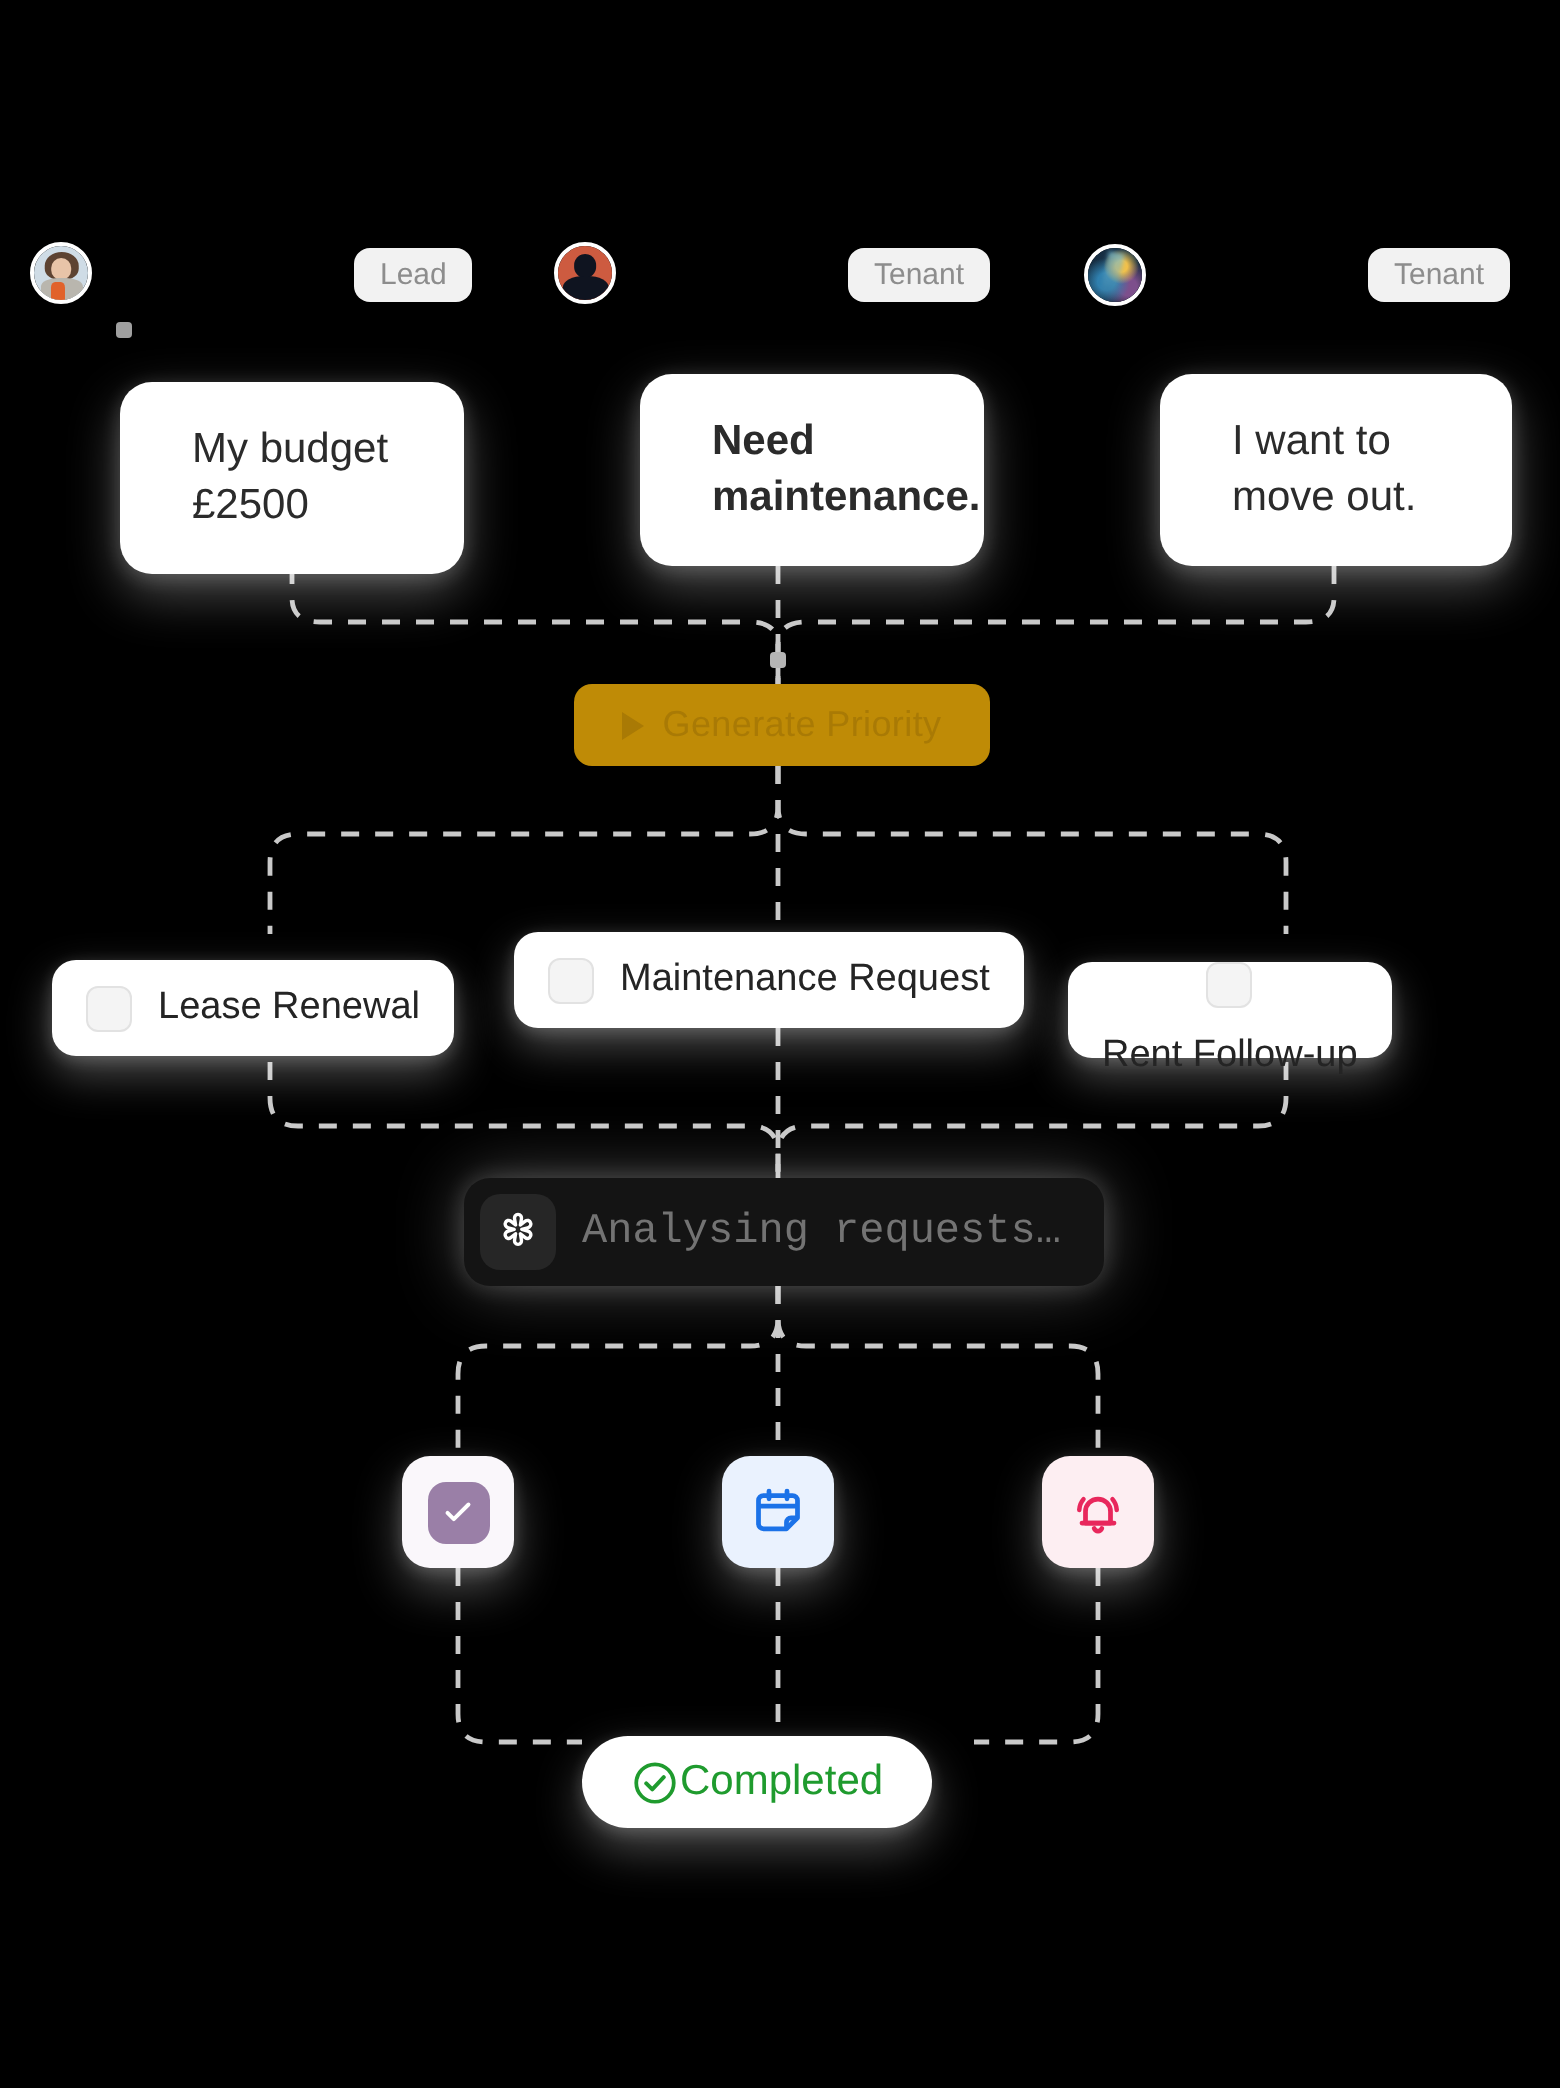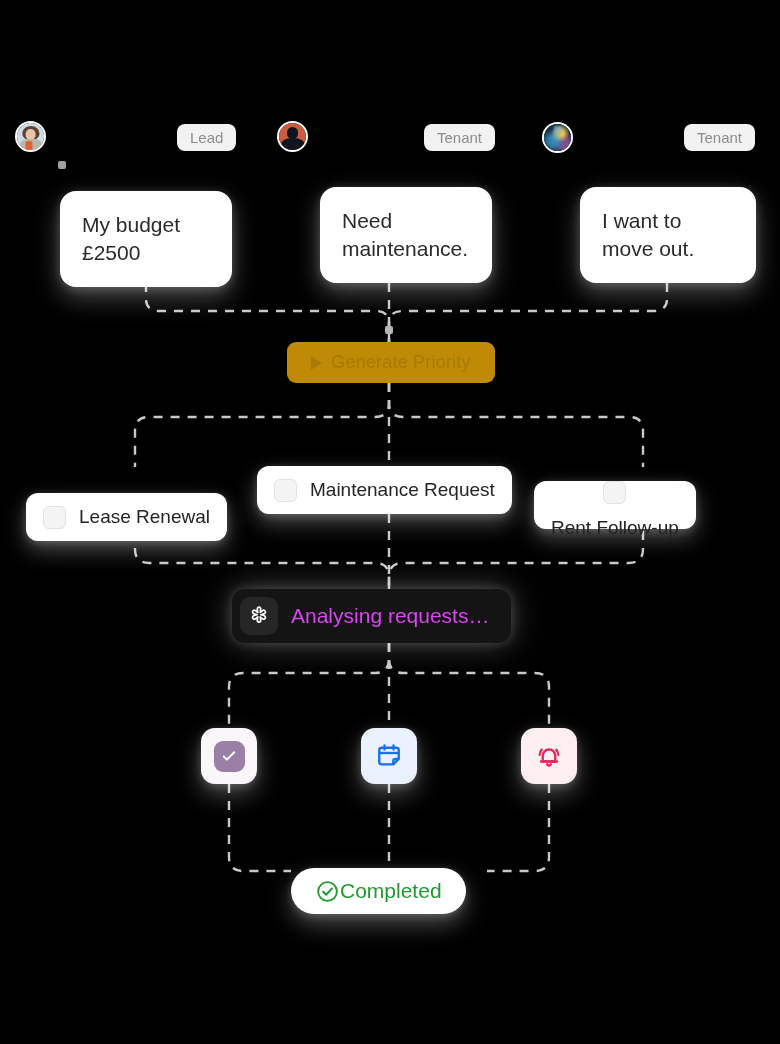--- a/index.html
+++ b/index.html
@@ -119,21 +119,21 @@
     border-radius: 8px;
     z-index: 3;
     white-space: nowrap;
   }
 
   
   .msg-card {
     position: absolute;
     background: #ffffff;
     border-radius: 16px;
-    padding: 20px 22px;
+    padding: 20px 36px;
     z-index: 2;
     box-shadow: 0 10px 26px rgba(255,255,255,.30),
                 0 2px 10px rgba(255,255,255,.18);
   }
   .msg-card .msg-text {
     font-size: 21px;
     line-height: 1.33;
     color: #2b2b2b;
     white-space: pre-line;
   }
@@ -212,22 +212,23 @@
     width: 38px; height: 38px;
     border-radius: 10px;
     background: #262626;
     display: flex;
     align-items: center;
     justify-content: center;
     flex: none;
   }
   #status-pill .status-text {
     font-size: 21px;
-    color: #d946ef;
+    color: #737373;
     white-space: nowrap;
+    font-family: Liberation Mono, monospace;
   }
 
   
   .action-tile {
     position: absolute;
     width: 56px; height: 56px;
     border-radius: 14px;
     display: flex;
     align-items: center;
     justify-content: center;
@@ -322,36 +323,36 @@
       <div class="sheen"></div>
     </div>
   </div>
   <div class="role-badge" style="left:684px; top:113px;">Tenant</div>
 
   <div class="msg-card" style="left:60px; top:180px; width:172px;">
     <div class="msg-text">My budget
 £2500</div>
   </div>
 
-  <div class="msg-card" style="left:320px; top:176px; width:172px;">
+  <div class="msg-card" style="left:320px; top:176px; width:172px;font-weight:bold;">
     <div class="msg-text">Need
 maintenance.</div>
   </div>
 
   <div class="msg-card" style="left:580px; top:176px; width:176px;">
     <div class="msg-text">I want to
 move out.</div>
   </div>
 
   <button id="generate-priority">
     <span class="play-tri"></span>
     <span class="gp-label">Generate Priority</span>
   </button>
 
-  <div class="check-chip" style="left:26px; top:482px;">
+  <div class="check-chip" style="left:26px; top:469px;">
     <span class="chk-box"></span>
     <span class="chip-label">Lease Renewal</span>
   </div>
 
   <div class="check-chip" style="left:257px; top:455px;">
     <span class="chk-box"></span>
     <span class="chip-label">Maintenance Request</span>
   </div>
 
   <div class="check-chip" style="left:534px; top:470px;flex-direction:column;">

